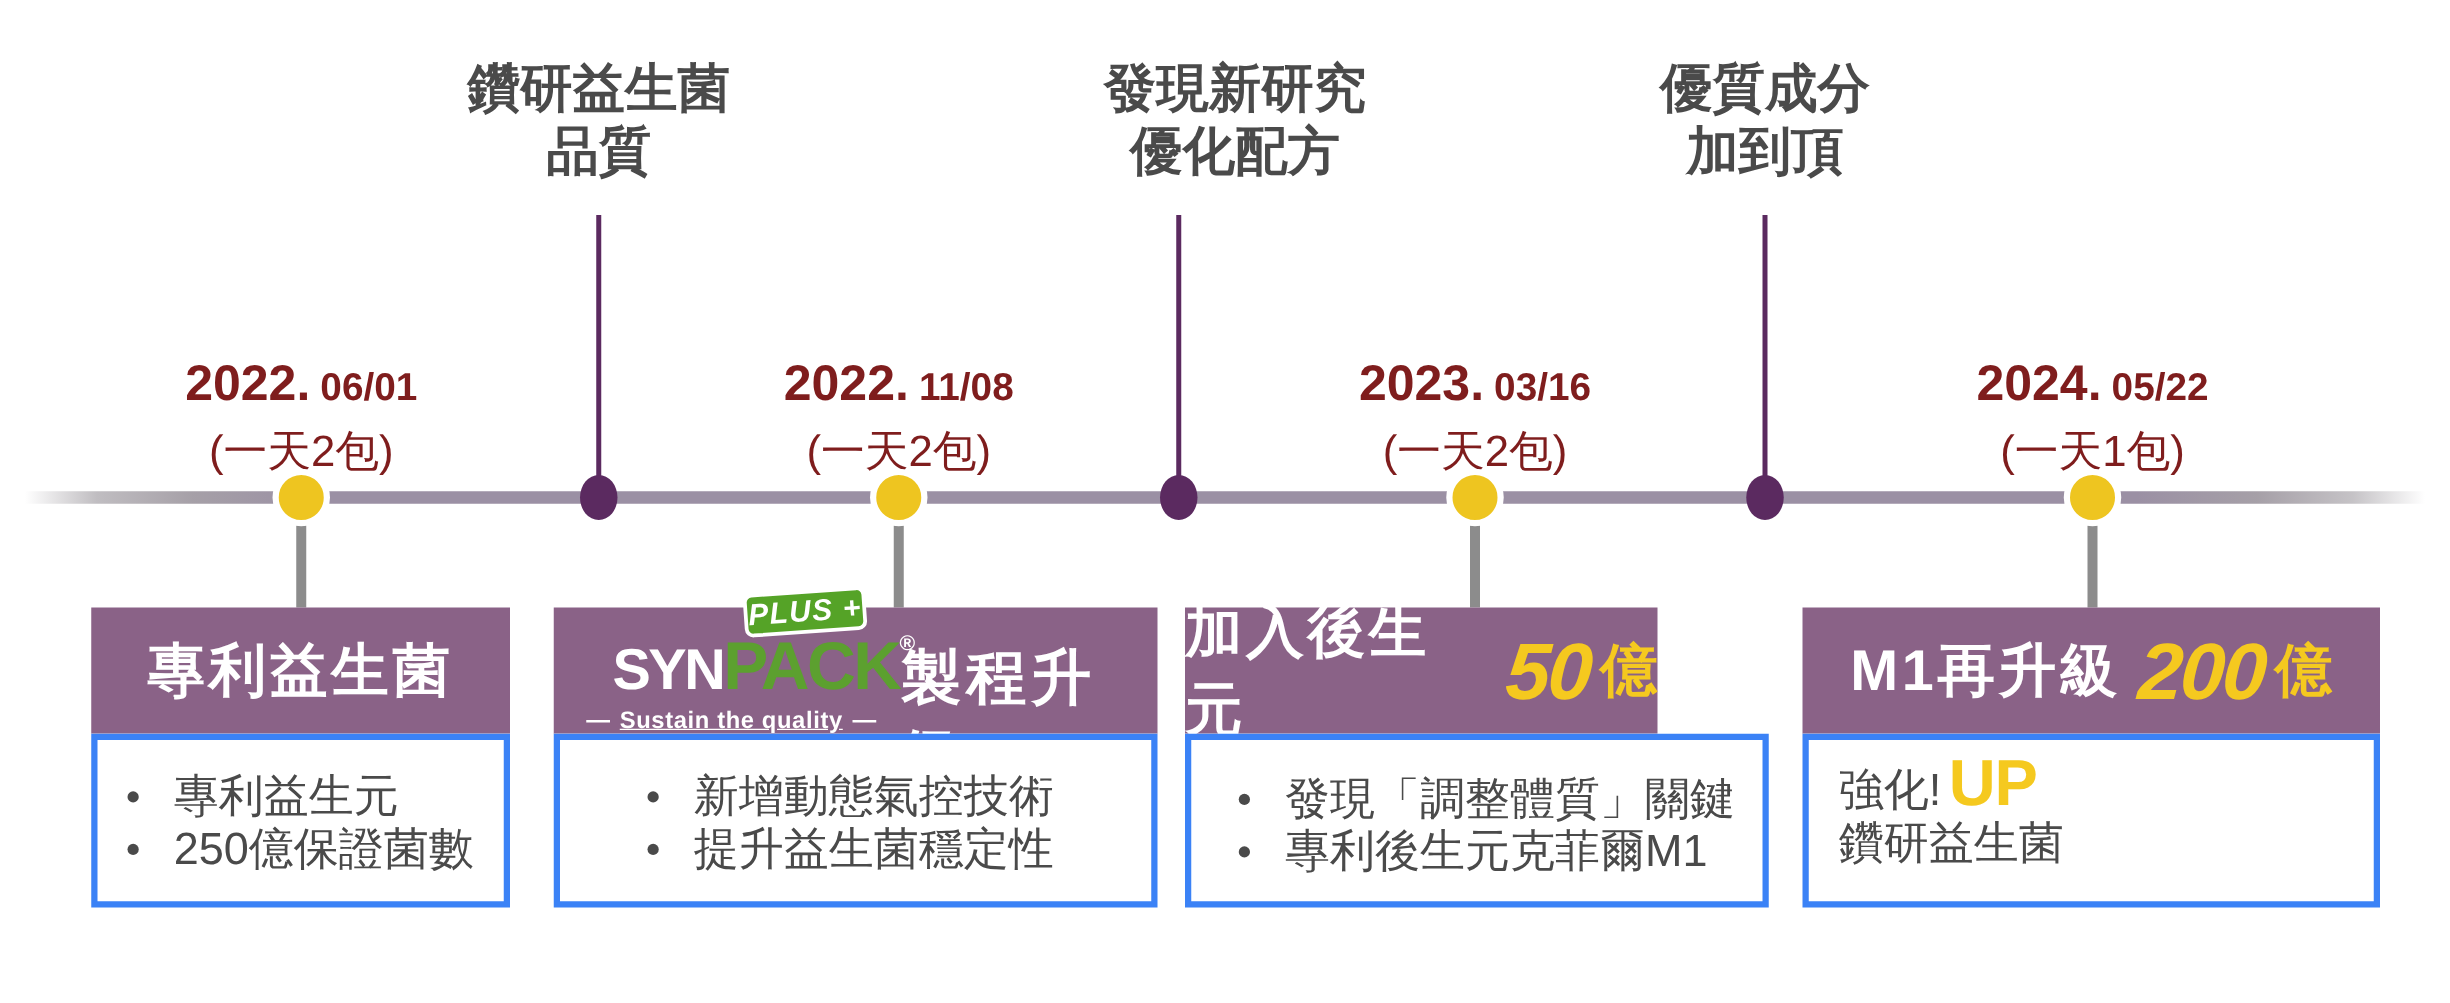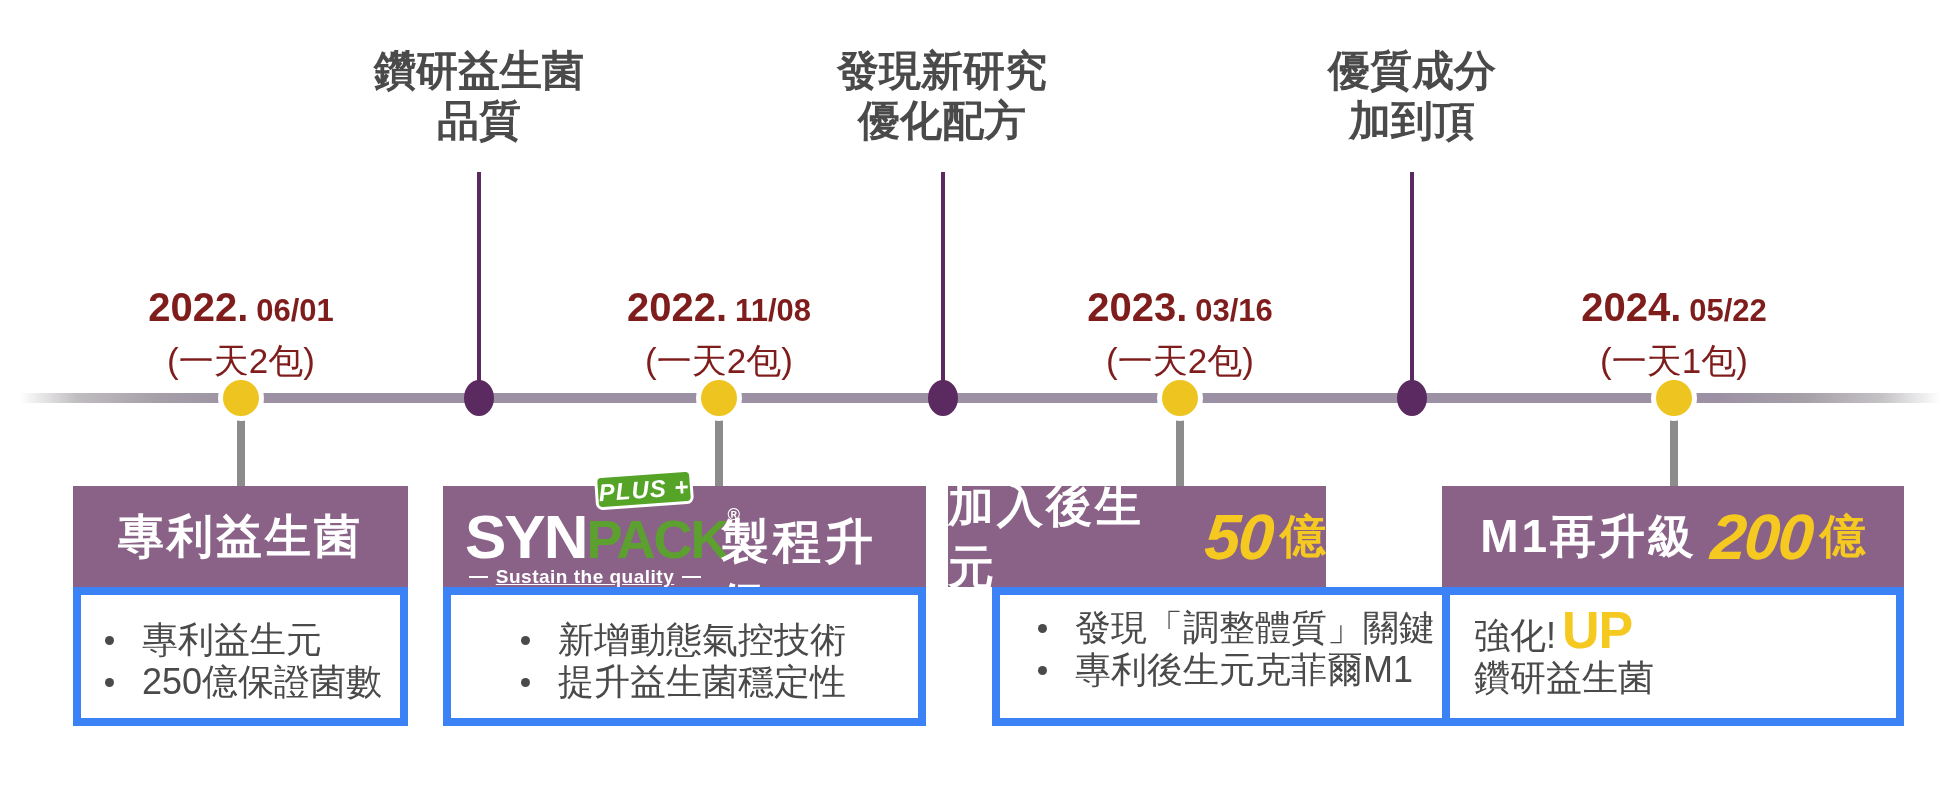--- a/index.html
+++ b/index.html
@@ -33,28 +33,28 @@
 
   
   .card-header { position:absolute; top:486px; height:101px; background:#8a6287;
                  display:flex; align-items:center; justify-content:center; }
   .card-title { color:#ffffff; font-size:46px; font-weight:bold; letter-spacing:3px; }
   .hl   { color:#f5c91f; font-size:64px; font-weight:800; font-style:italic;
           letter-spacing:-2px; margin-left:14px; transform:skewX(-4deg); }
   .unit { color:#f5c91f; font-size:46px; font-weight:bold; margin-left:8px; }
 
   .card-content { position:absolute; top:587px; height:139px; background:#ffffff;
-                  border:8px solid #3b82f6; color:#4a4a4a; font-size:36px; line-height:42px; }
+                  border:5px solid #3b82f6; color:#4a4a4a; font-size:36px; line-height:42px; }
   .bullet-line { display:flex; align-items:center; }
   .bdot { width:9px; height:9px; border-radius:50%; background:#4a4a4a;
           margin-right:28px; flex-shrink:0; }
 
   
   .logo-line { position:absolute; left:22px; top:20px; line-height:1; white-space:nowrap; }
-  .logo-syn  { color:#ffffff; font-size:62px; font-weight:800; letter-spacing:-2px; }
+  .logo-syn  { color:#ffffff; font-size:46px; font-weight:800; letter-spacing:-2px;margin-left:25px; }
   .logo-pack { color:#5ca02f; font-size:54px; font-weight:800; letter-spacing:-2px; }
   .logo-reg  { color:#ffffff; font-size:17px; font-weight:bold; vertical-align:top; }
   .plus-badge { position:absolute; left:152px; top:-14px; width:98px; height:35px;
                 background:#55a327; border:3px solid #ffffff; border-radius:7px;
                 transform:rotate(-4deg); display:flex; align-items:center; justify-content:center;
                 color:#ffffff; font-size:24px; font-weight:800; font-style:italic; letter-spacing:1px; }
   .tagline { position:absolute; left:26px; top:80px; width:232px; display:flex;
              align-items:center; color:#ffffff; font-size:19px; font-weight:600; letter-spacing:0.5px;text-decoration:underline; }
   .tagline .rule { flex:1; height:2px; background:#ffffff; }
   .tagline .tx { margin:0 8px; white-space:nowrap; }
@@ -68,21 +68,21 @@
 </style>
 </head>
 <body>
 
 <div class="canvas">
 
   <div class="ev-label" style="left:309px;">
     <div>鑽研益生菌</div>
     <div>品質</div>
   </div>
-  <div class="ev-label" style="left:772px;">
+  <div class="ev-label" style="left:818px;">
     <div>發現新研究</div>
     <div>優化配方</div>
   </div>
   <div class="ev-label" style="left:1242px;">
     <div>優質成分</div>
     <div>加到頂</div>
   </div>
 
   <div class="evline" style="left:477px;"></div>
   <div class="evline" style="left:941px;"></div>
@@ -156,21 +156,21 @@
         <span class="bdot"></span>
         <span>提升益生菌穩定性</span>
       </div>
   </div>
 
   <div class="card-header" style="left:948px; width:378px;">
     <span class="card-title">加入後生元</span>
     <span class="hl">50</span>
     <span class="unit">億</span>
   </div>
-  <div class="card-content" style="left:992px; width:467px; padding:12px 0 0 38px;">
+  <div class="card-content" style="left:948px; width:467px; padding:26px 0 0 38px;">
     <div class="bullet-line">
         <span class="bdot"></span>
         <span>發現「調整體質」關鍵</span>
       </div>
     <div class="bullet-line">
         <span class="bdot"></span>
         <span>專利後生元克菲爾M1</span>
       </div>
   </div>
 

